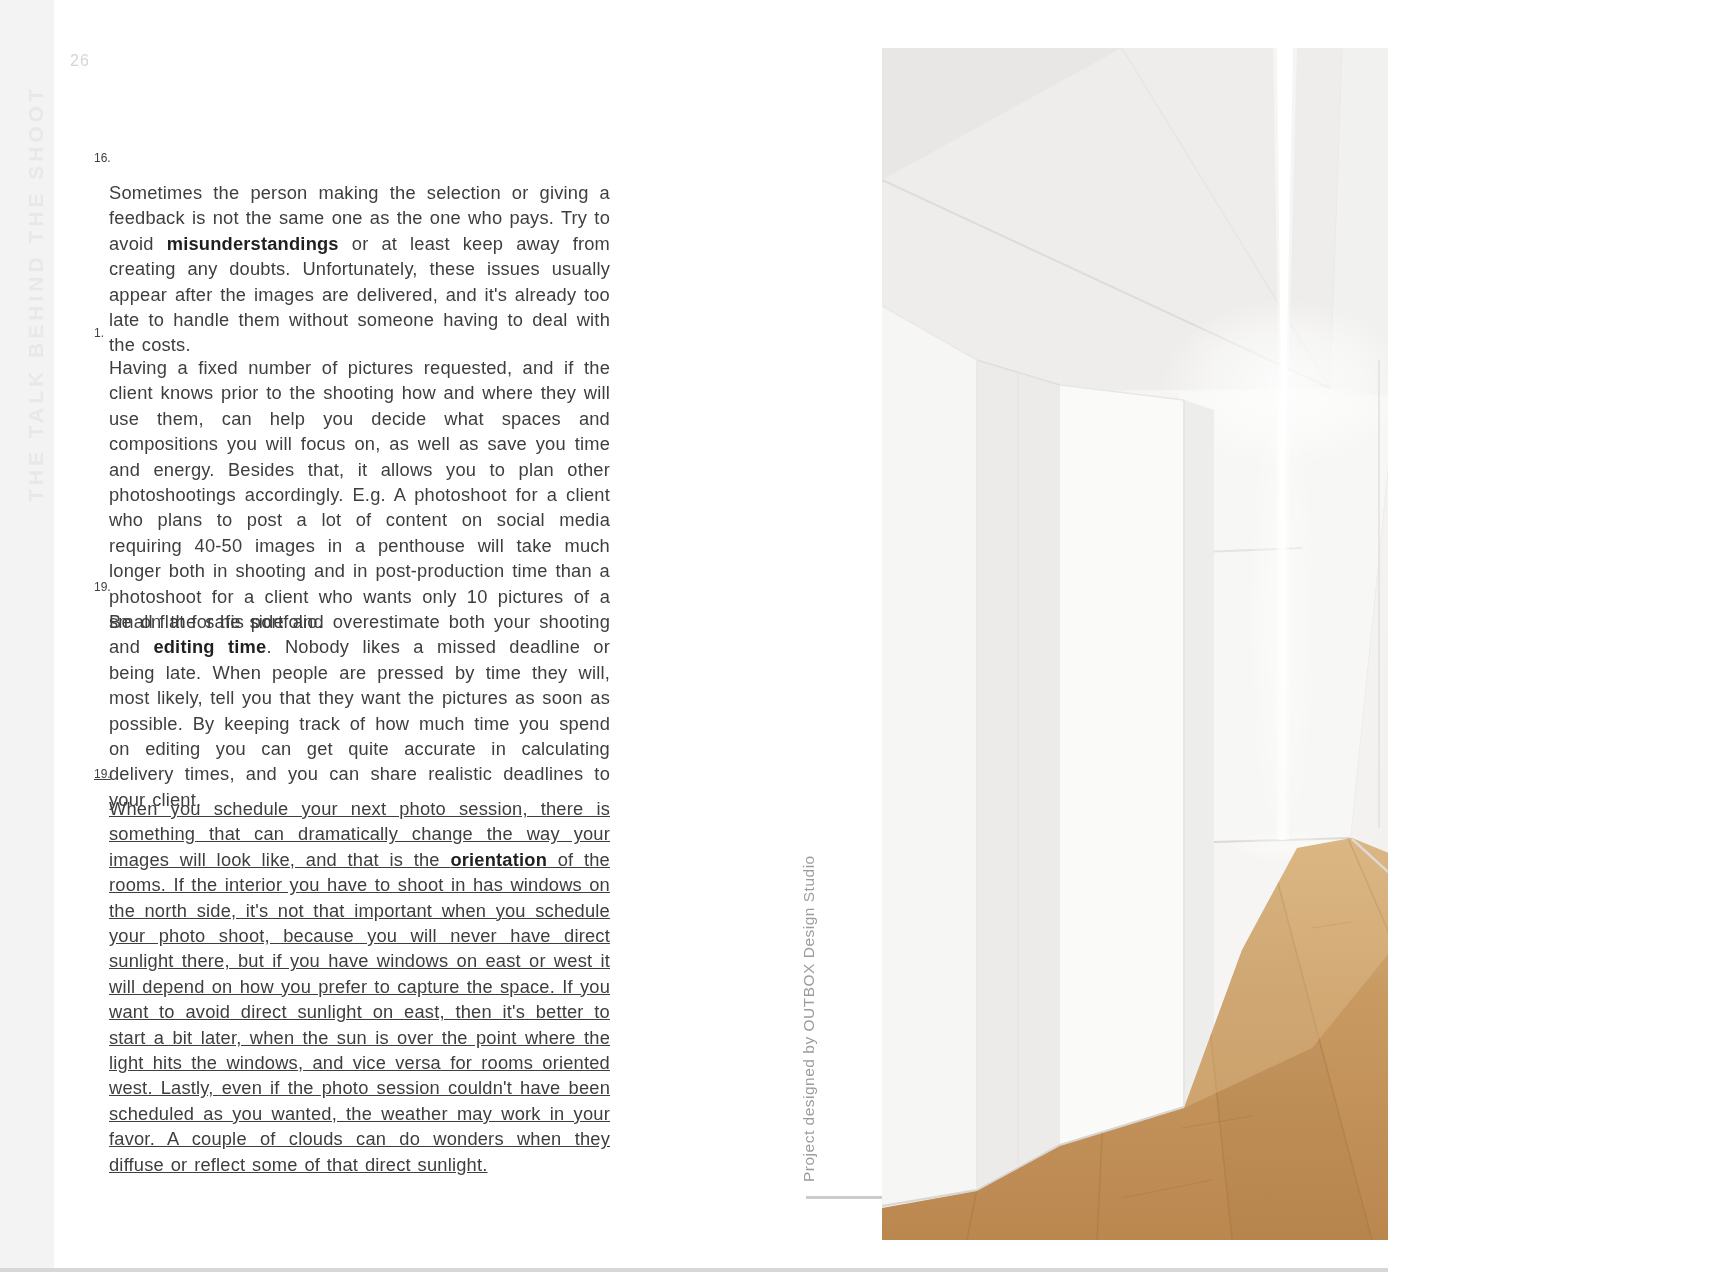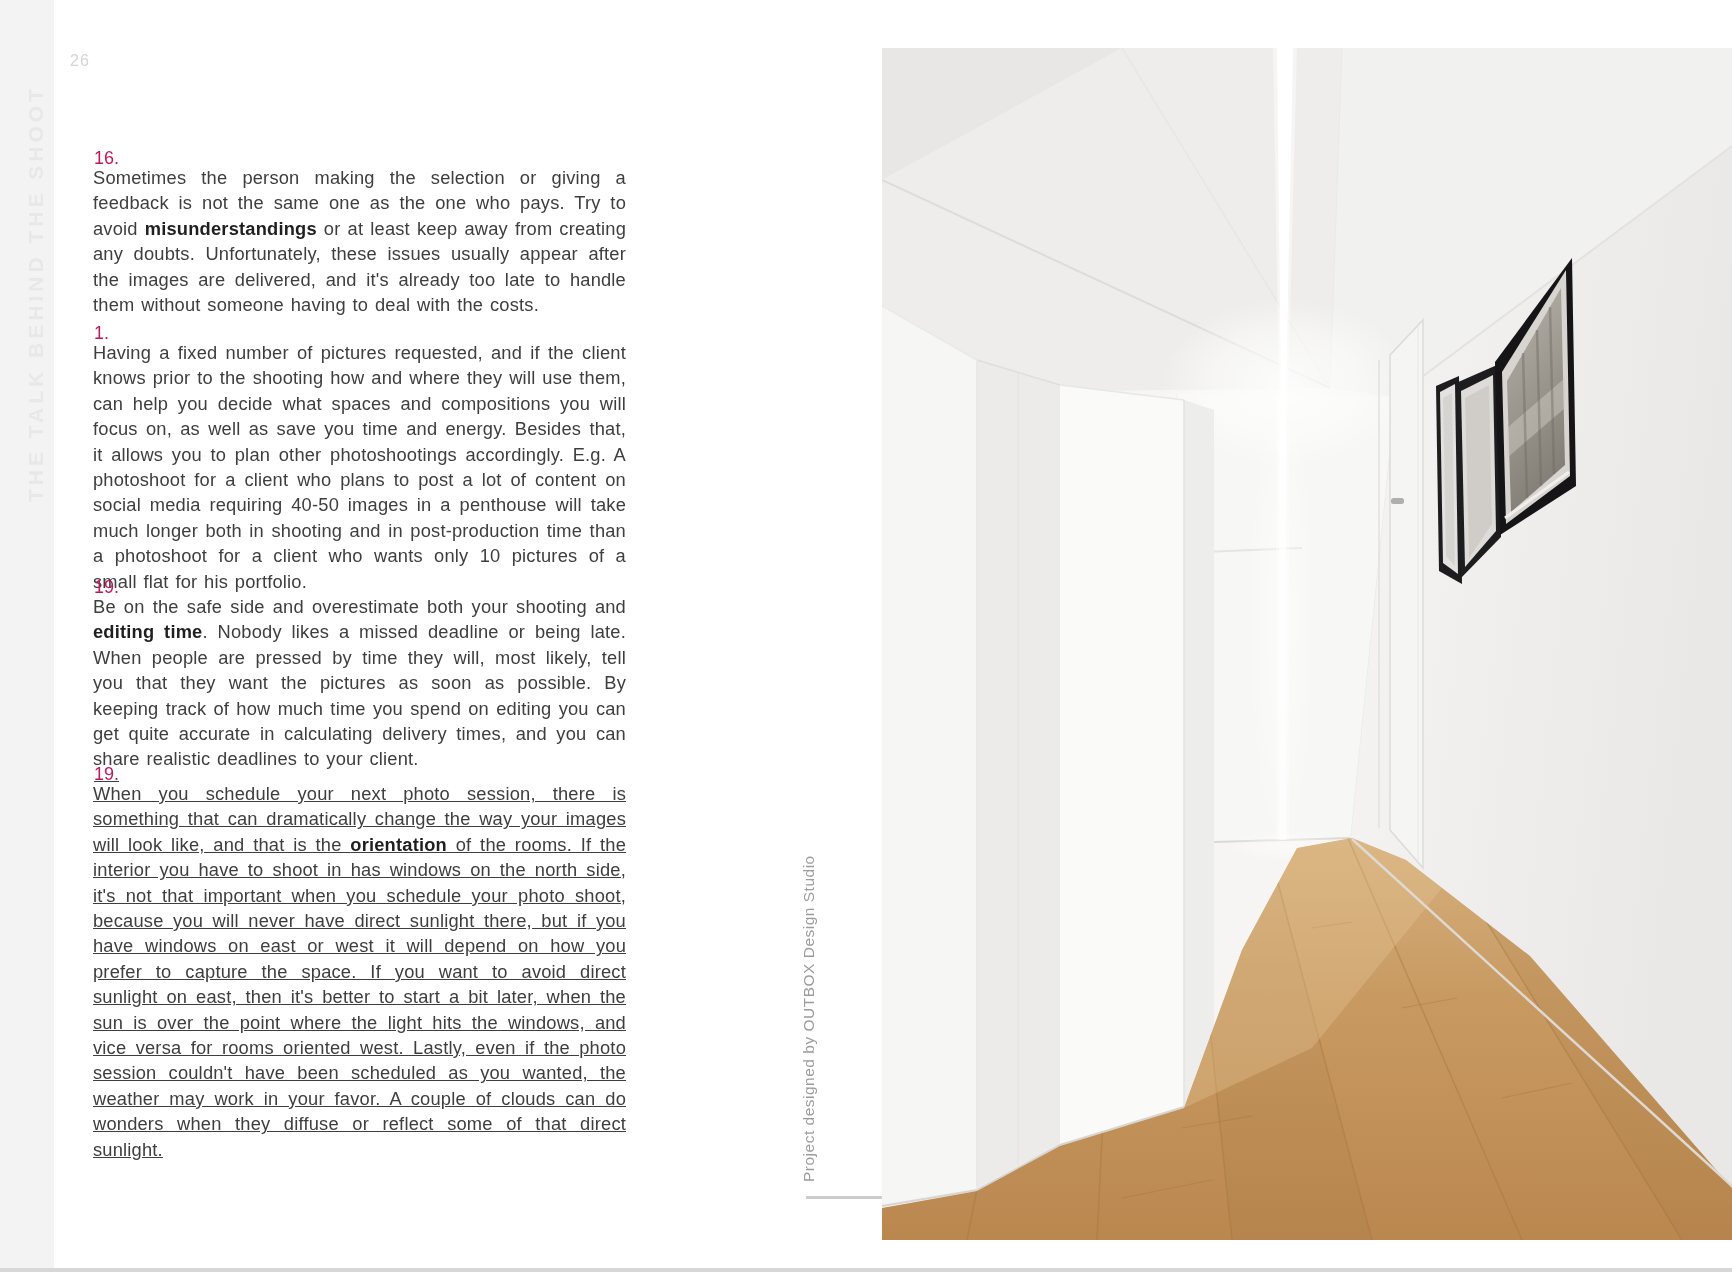--- a/index.html
+++ b/index.html
@@ -1,34 +1,34 @@
 <!DOCTYPE html>
 <html><head>
 <meta charset="utf-8">
 <style>
   html,body{margin:0;padding:0;background:#ffffff;}
   .canvas{
-    position:relative;width:1732px;height:1272px;background:#ffffff;
+    position:relative;width:1388px;height:1272px;background:#ffffff;
     overflow:hidden;font-family:"Liberation Sans",sans-serif;
   }
   .sidebar{position:absolute;left:0;top:0;width:54px;height:1272px;background:#f2f3f2;}
   .vtitle{
     position:absolute;left:24px;top:50px;height:452px;width:26px;
     writing-mode:vertical-rl;transform:rotate(180deg);
     font-size:21px;font-weight:bold;letter-spacing:4px;color:#e7e8e7;
     white-space:nowrap;
   }
   .pagenum{
     position:absolute;left:70px;top:52px;font-size:16px;color:#d5d5d5;letter-spacing:1px;
   }
   .textcol{position:absolute;left:93px;top:0;width:533px;height:1272px;}
   .para{position:absolute;left:0;width:533px;color:#3e3e3e;}
-  .pnum{display:block;font-size:18px;line-height:12px;color:#be185d;margin:0 0 1px 1px;font-weight:500;}
+  .pnum{display:block;font-size:12px;line-height:12px;color:#404040;margin:0 0 1px 1px;font-weight:500;}
   .ptext{
-    margin:0;font-size:18.3px;line-height:25.4px;text-align:justify;
+    margin:16px;font-size:18.3px;line-height:25.4px;text-align:justify;
     letter-spacing:0.2px;word-spacing:1.5px;color:#3e3e3e;
   }
   .ptext b{color:#1f1f1f;}
   .p16{top:152px;} .p17{top:327px;} .p18{top:581px;} .p19{top:768px;text-decoration:underline;}
   .vcaption{
     position:absolute;left:800px;top:820px;height:362px;width:22px;
     writing-mode:vertical-rl;transform:rotate(180deg);
     font-size:15.5px;letter-spacing:0.5px;color:#9c9c9c;white-space:nowrap;
   }
   .caption-rule{position:absolute;left:806px;top:1196px;width:78px;height:3px;background:#cccccb;}

